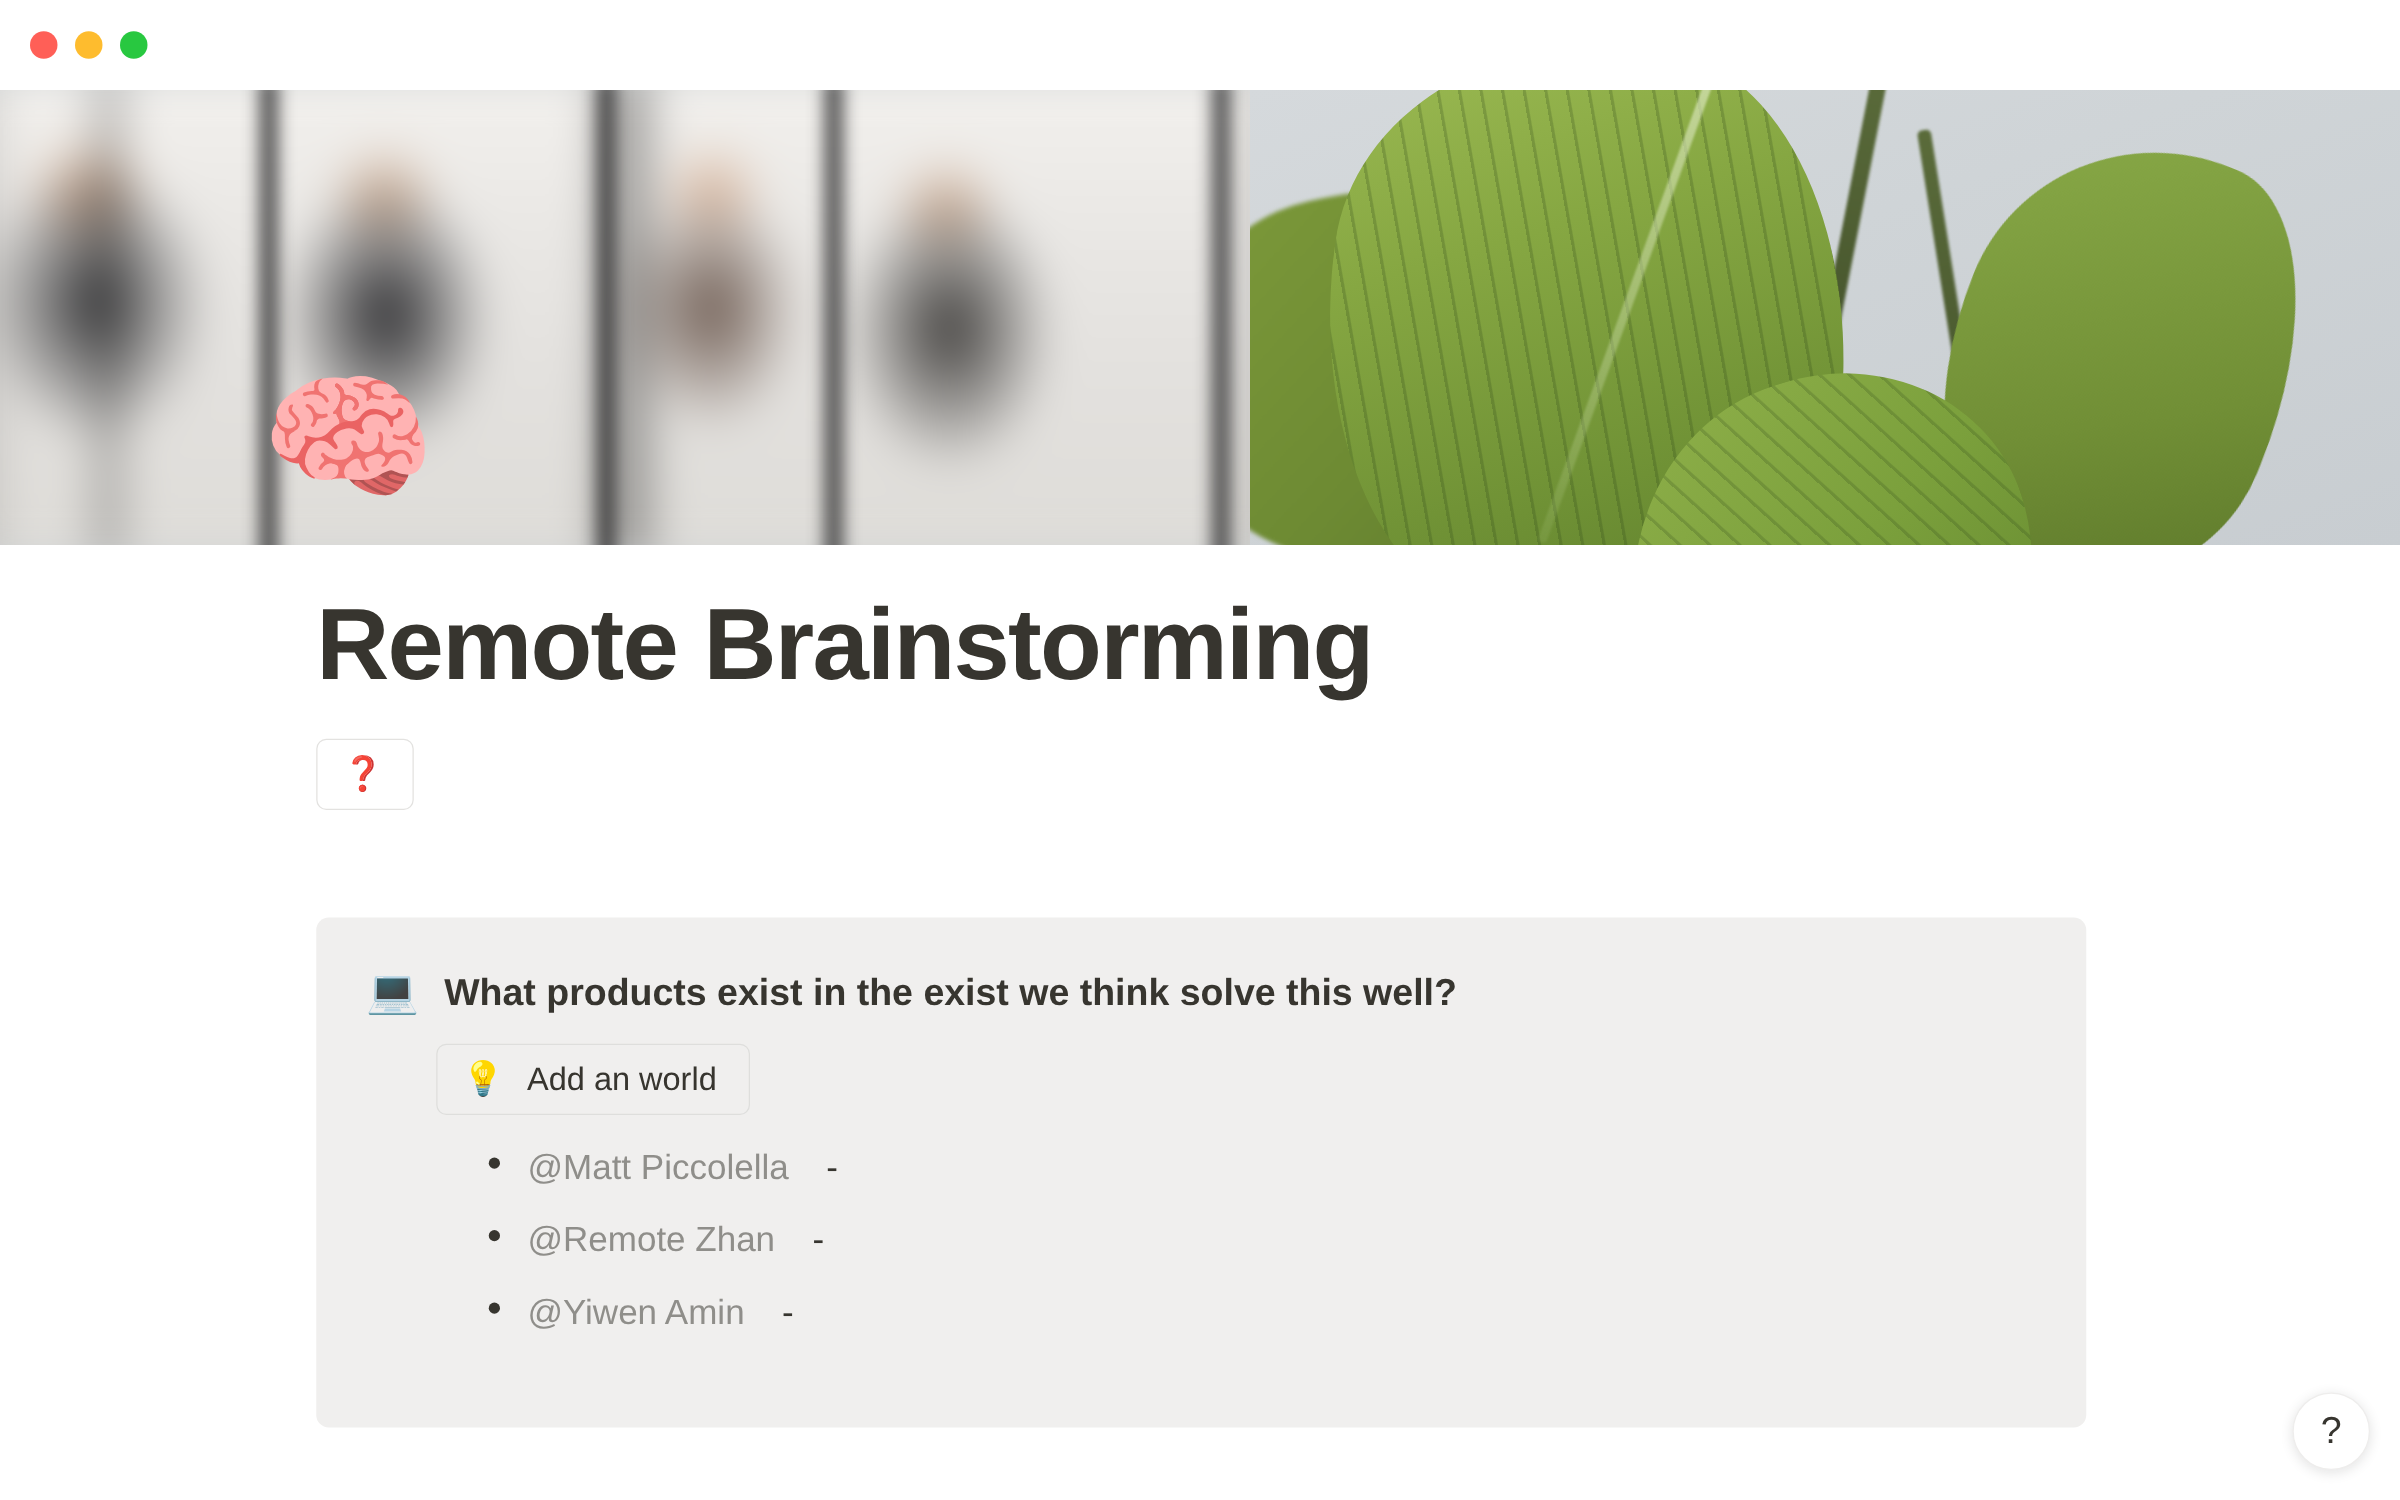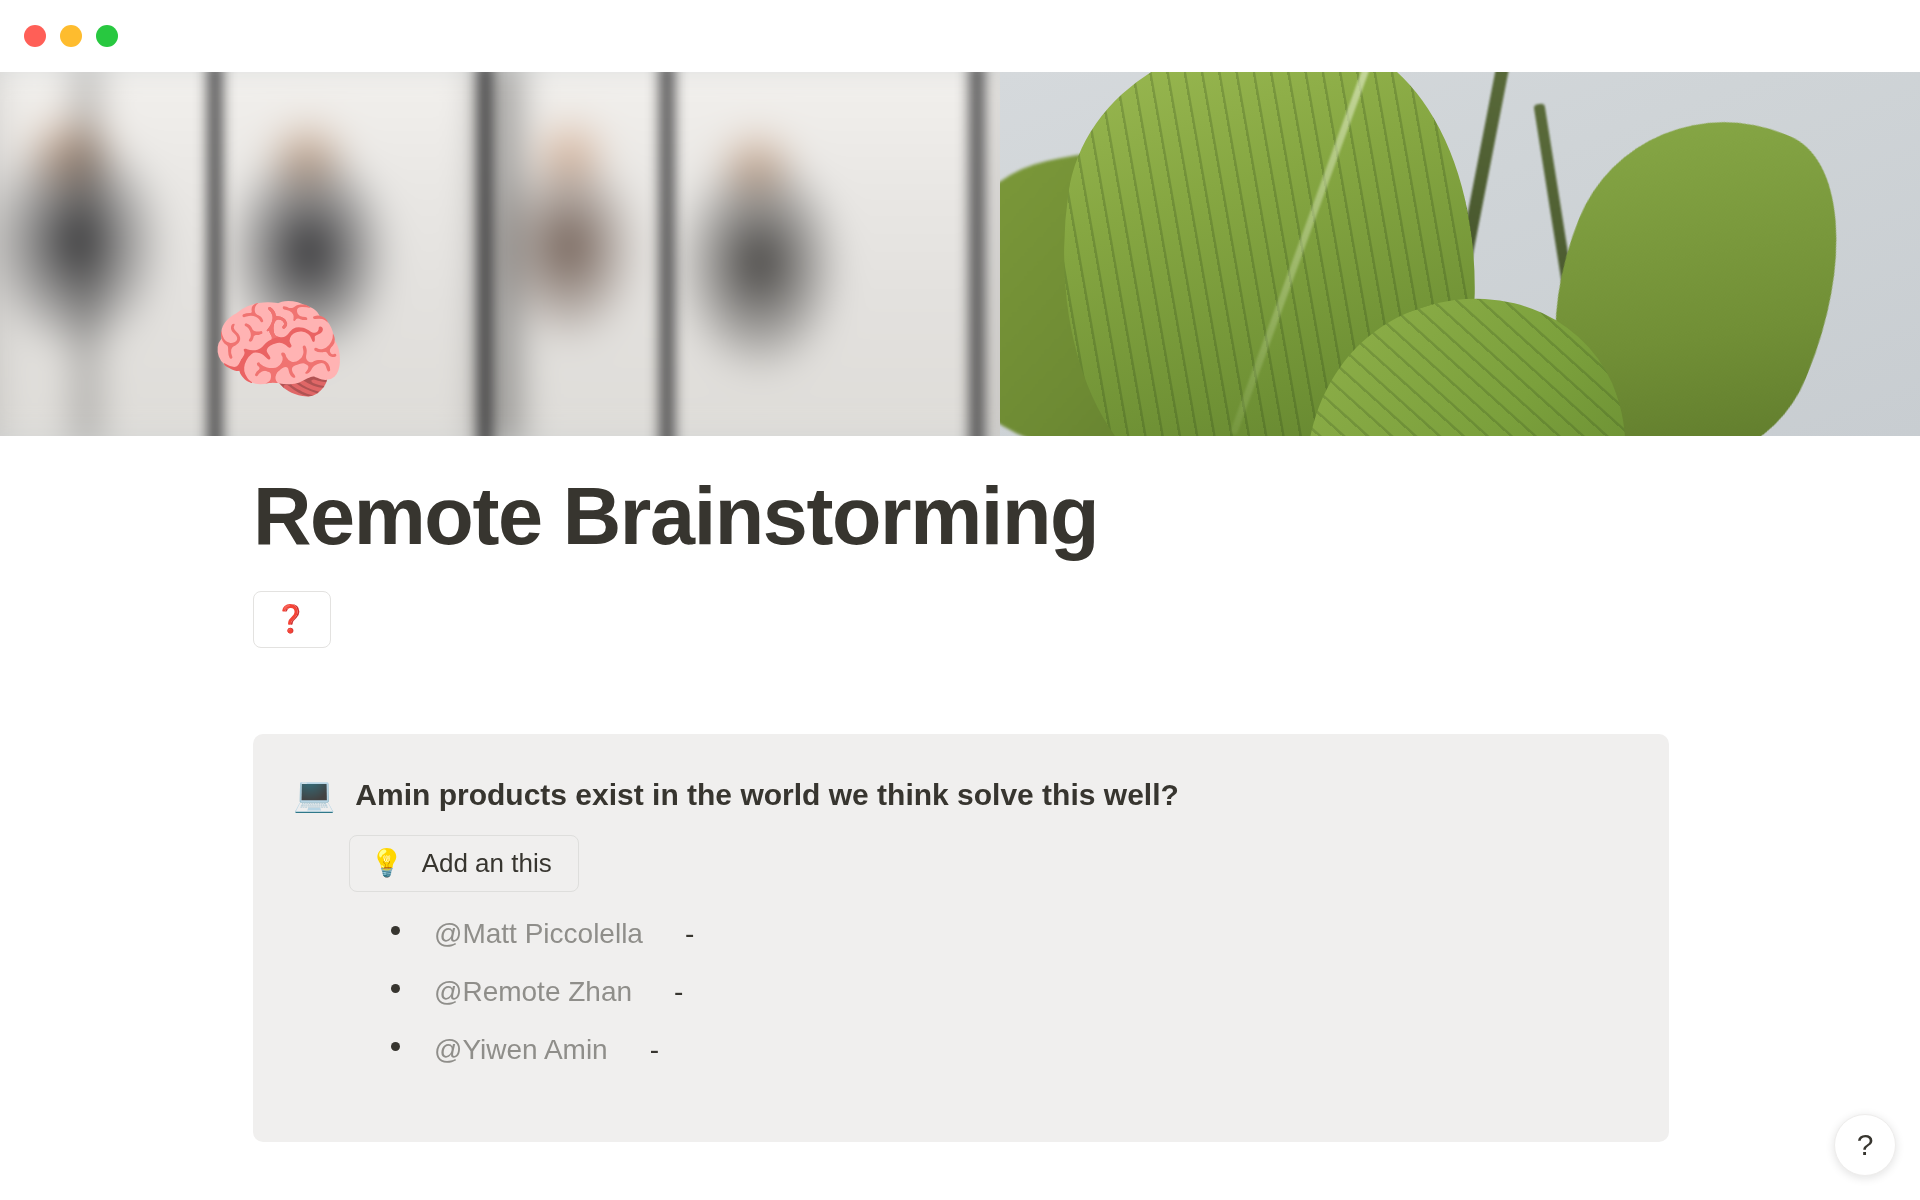--- a/index.html
+++ b/index.html
@@ -225,21 +225,21 @@
     font-size: 26px;
   }
   .idea-list {
     margin-top: 26px;
     margin-left: 98px;
     list-style: none;
   }
   .idea-item {
     display: flex;
     align-items: baseline;
-    gap: 34px;
+    gap: 22px;
     margin-bottom: 26px;
     font-size: 28px;
     color: #37352f;
   }
   .idea-bullet {
     width: 9px; height: 9px;
     border-radius: 50%;
     background: #37352f;
     flex: 0 0 auto;
     position: relative;
@@ -310,26 +310,26 @@
     <h1 class="page-title">Remote Brainstorming</h1>
 
     <div class="btn btn-add-question">
       <span class="emoji">❓</span>
     </div>
 
     <div class="question-card">
 
       <div class="question-head">
         <span class="question-emoji">💻</span>
-        <span class="question-text">Amin products exist in the world we think solve this well?</span>
+        <span class="question-text">What products exist in the exist we think solve this well?</span>
       </div>
 
       <div class="btn btn-add-idea">
         <span class="emoji">💡</span>
-        <span>Add an this</span>
+        <span>Add an world</span>
       </div>
 
       <ul class="idea-list">
         <li class="idea-item">
           <span class="idea-bullet"></span>
           <span class="mention">@Matt Piccolella</span>
           <span class="idea-dash">-</span>
         </li>
         <li class="idea-item">
           <span class="idea-bullet"></span>

